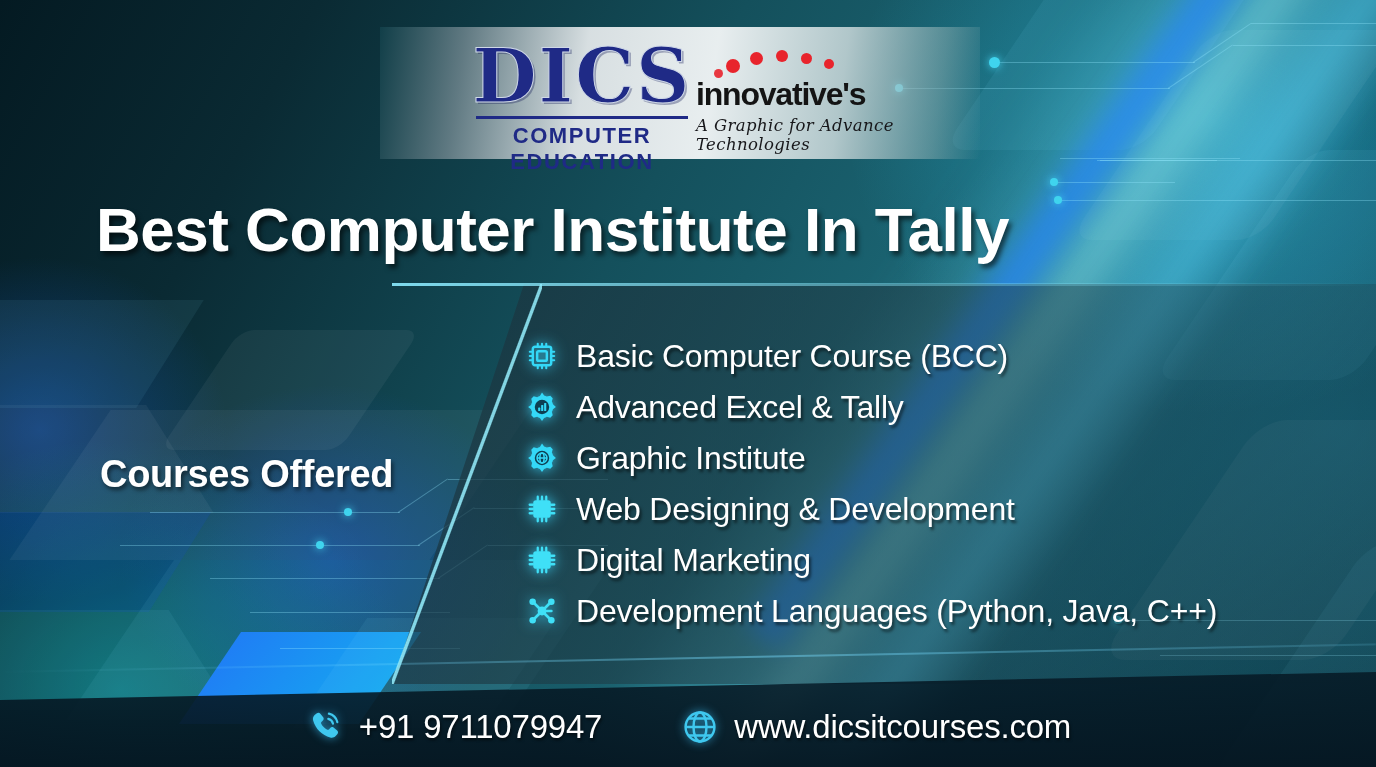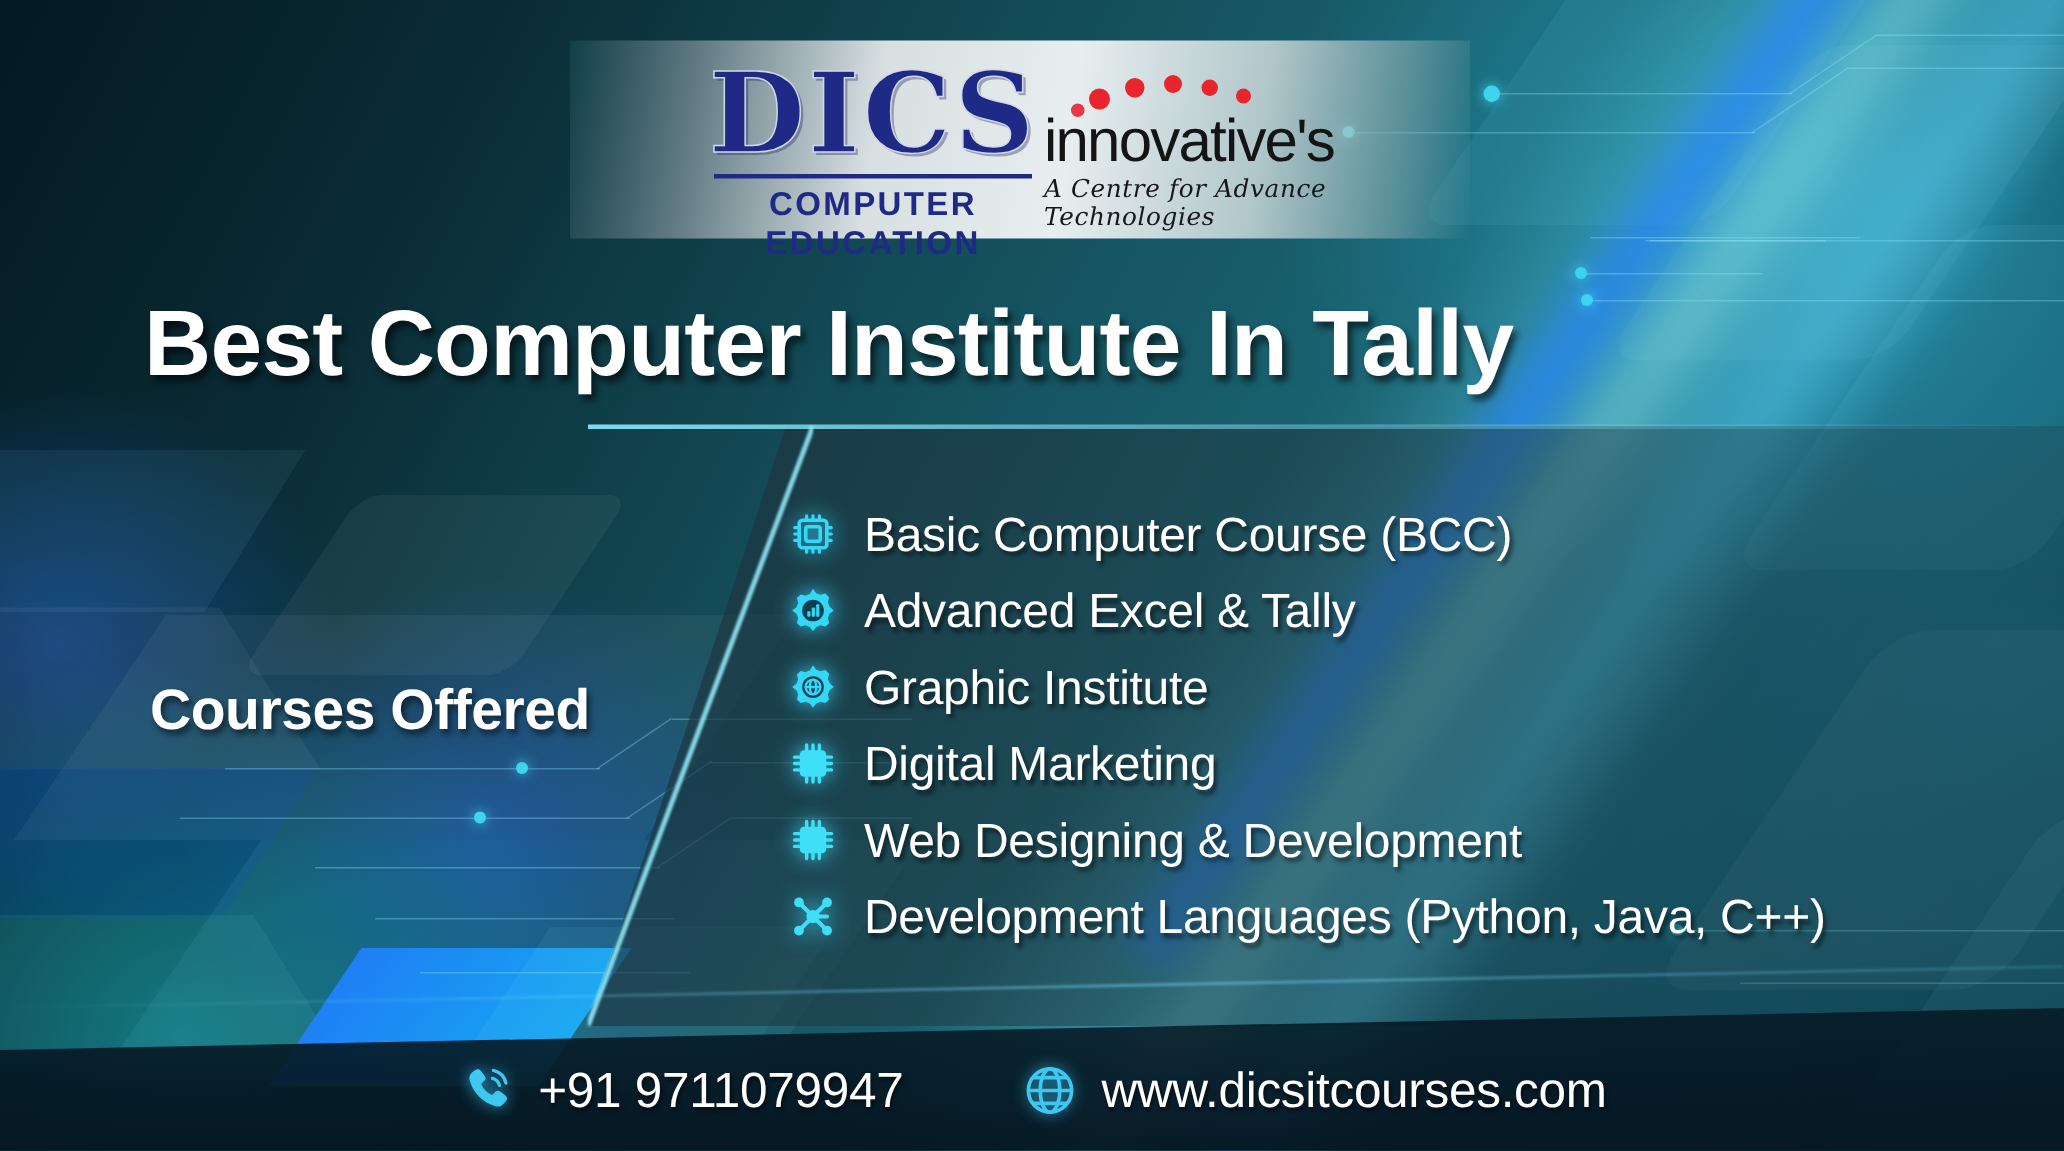--- a/index.html
+++ b/index.html
@@ -68,21 +68,21 @@
   .dics-rule{height:3px;background:#1f2a86;margin:3px 4px 4px 4px;}
   .dics-sub{
     font-family:"Liberation Sans",sans-serif;font-weight:bold;font-size:22px;
     letter-spacing:1.6px;color:#1f2a86;
   }
 
   .inv-wrap{position:absolute;left:316px;top:24px;width:238px;}
   .inv-dots{position:relative;height:26px;}
   .inv-dots i{position:absolute;display:block;border-radius:50%;background:#e8242c;}
   .inv-text{
-    font-family:"Liberation Sans",sans-serif;font-weight:normal;font-size:40px;
+    font-family:"Liberation Sans",sans-serif;font-weight:bold;font-size:32px;
     line-height:42px;letter-spacing:-1.2px;color:#141414;margin-top:-4px;
   }
   .inv-tag{
     font-family:"DejaVu Serif",serif;font-style:italic;font-size:16.5px;
     letter-spacing:.4px;color:#17171a;margin-top:1px;
   }
 
   
   #course-panel{
     position:absolute;left:392px;top:284px;width:984px;height:400px;
@@ -235,21 +235,21 @@
       <div class="inv-wrap">
         <div class="inv-dots">
           <i style="left:18px;top:18px;width:9px;height:9px;opacity:.9;"></i>
           <i style="left:30px;top:8px;width:14px;height:14px;"></i>
           <i style="left:54px;top:1px;width:13px;height:13px;"></i>
           <i style="left:80px;top:-1px;width:12px;height:12px;"></i>
           <i style="left:105px;top:2px;width:11px;height:11px;"></i>
           <i style="left:128px;top:8px;width:10px;height:10px;"></i>
         </div>
         <div class="inv-text">innovative's</div>
-        <div class="inv-tag">A Centre for Advance Technologies</div>
+        <div class="inv-tag">A Graphic for Advance Technologies</div>
       </div>
 
     </div>
   </div>
 
   <div id="headline">Best Computer Institute In Tally</div>
 
   <div id="course-panel"></div>
   <div id="panel-edge"></div>
   <div id="panel-top-line"></div>
@@ -305,34 +305,34 @@
     <div class="course-row">
       <span class="course-ico">
         <svg width="34" height="34" viewBox="0 0 24 24">
           <rect x="5.8" y="5.8" width="12.4" height="12.4" rx="2" fill="#3fe0f7"></rect>
           <g stroke="#3fe0f7" stroke-width="1.6" stroke-linecap="round">
             <path d="M9 3.3v2.3M12 3.3v2.3M15 3.3v2.3M9 18.4v2.3M12 18.4v2.3M15 18.4v2.3"></path>
             <path d="M3.3 9h2.3M3.3 12h2.3M3.3 15h2.3M18.4 9h2.3M18.4 12h2.3M18.4 15h2.3"></path>
           </g>
         </svg>
       </span>
-      <span class="course-label">Digital Marketing</span>
+      <span class="course-label">Web Designing &amp; Development</span>
     </div>
 
     <div class="course-row">
       <span class="course-ico">
         <svg width="34" height="34" viewBox="0 0 24 24">
           <rect x="5.8" y="5.8" width="12.4" height="12.4" rx="2" fill="#3fe0f7"></rect>
           <g stroke="#3fe0f7" stroke-width="1.6" stroke-linecap="round">
             <path d="M9 3.3v2.3M12 3.3v2.3M15 3.3v2.3M9 18.4v2.3M12 18.4v2.3M15 18.4v2.3"></path>
             <path d="M3.3 9h2.3M3.3 12h2.3M3.3 15h2.3M18.4 9h2.3M18.4 12h2.3M18.4 15h2.3"></path>
           </g>
         </svg>
       </span>
-      <span class="course-label">Web Designing &amp; Development</span>
+      <span class="course-label">Digital Marketing</span>
     </div>
 
     <div class="course-row">
       <span class="course-ico">
         <svg width="34" height="34" viewBox="0 0 24 24">
           <g stroke="#3fe0f7" stroke-width="1.9" stroke-linecap="round">
             <path d="M12 12L6 6M12 12l6-6M12 12l-6 6M12 12l6 6M12 12h6.6"></path>
           </g>
           <g fill="#3fe0f7">
             <circle cx="12" cy="12" r="3.1"></circle>

